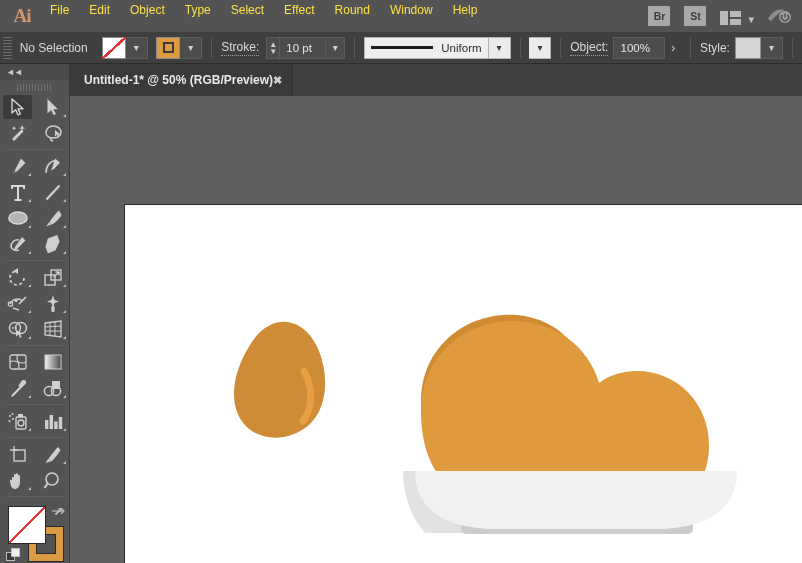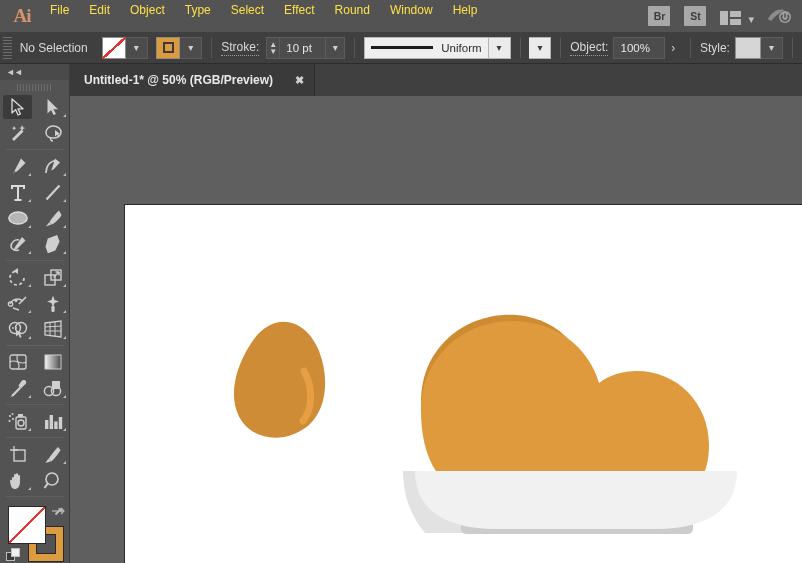--- a/index.html
+++ b/index.html
@@ -109,21 +109,21 @@
 
   
   .tabbar {
     position:absolute; left:0; top:64px; width:802px; height:32px;
     background:#404040;
   }
   .tabstrip-left { position:absolute; left:0; top:0; width:70px; height:32px; background:#3a3a3a; }
   .doctab {
     position:absolute; left:70px; top:0; height:32px;
     background:#3a3a3a; display:flex; align-items:center;
-    padding:0 10px 0 14px; gap:22px;
+    padding:0 10px 0 14px; gap:0;
     border-right:1px solid #2d2d2d;
   }
   .doctab .title { color:#e9e9e9; font-size:12px; font-weight:bold; white-space:nowrap; }
   .doctab .closex { color:#cfcfcf; font-size:11px; font-weight:bold; }
 
   
   .toolbar {
     position:absolute; left:0; top:64px; width:70px; height:499px;
     background:#535353; border-right:1px solid #3d3d3d;
   }

